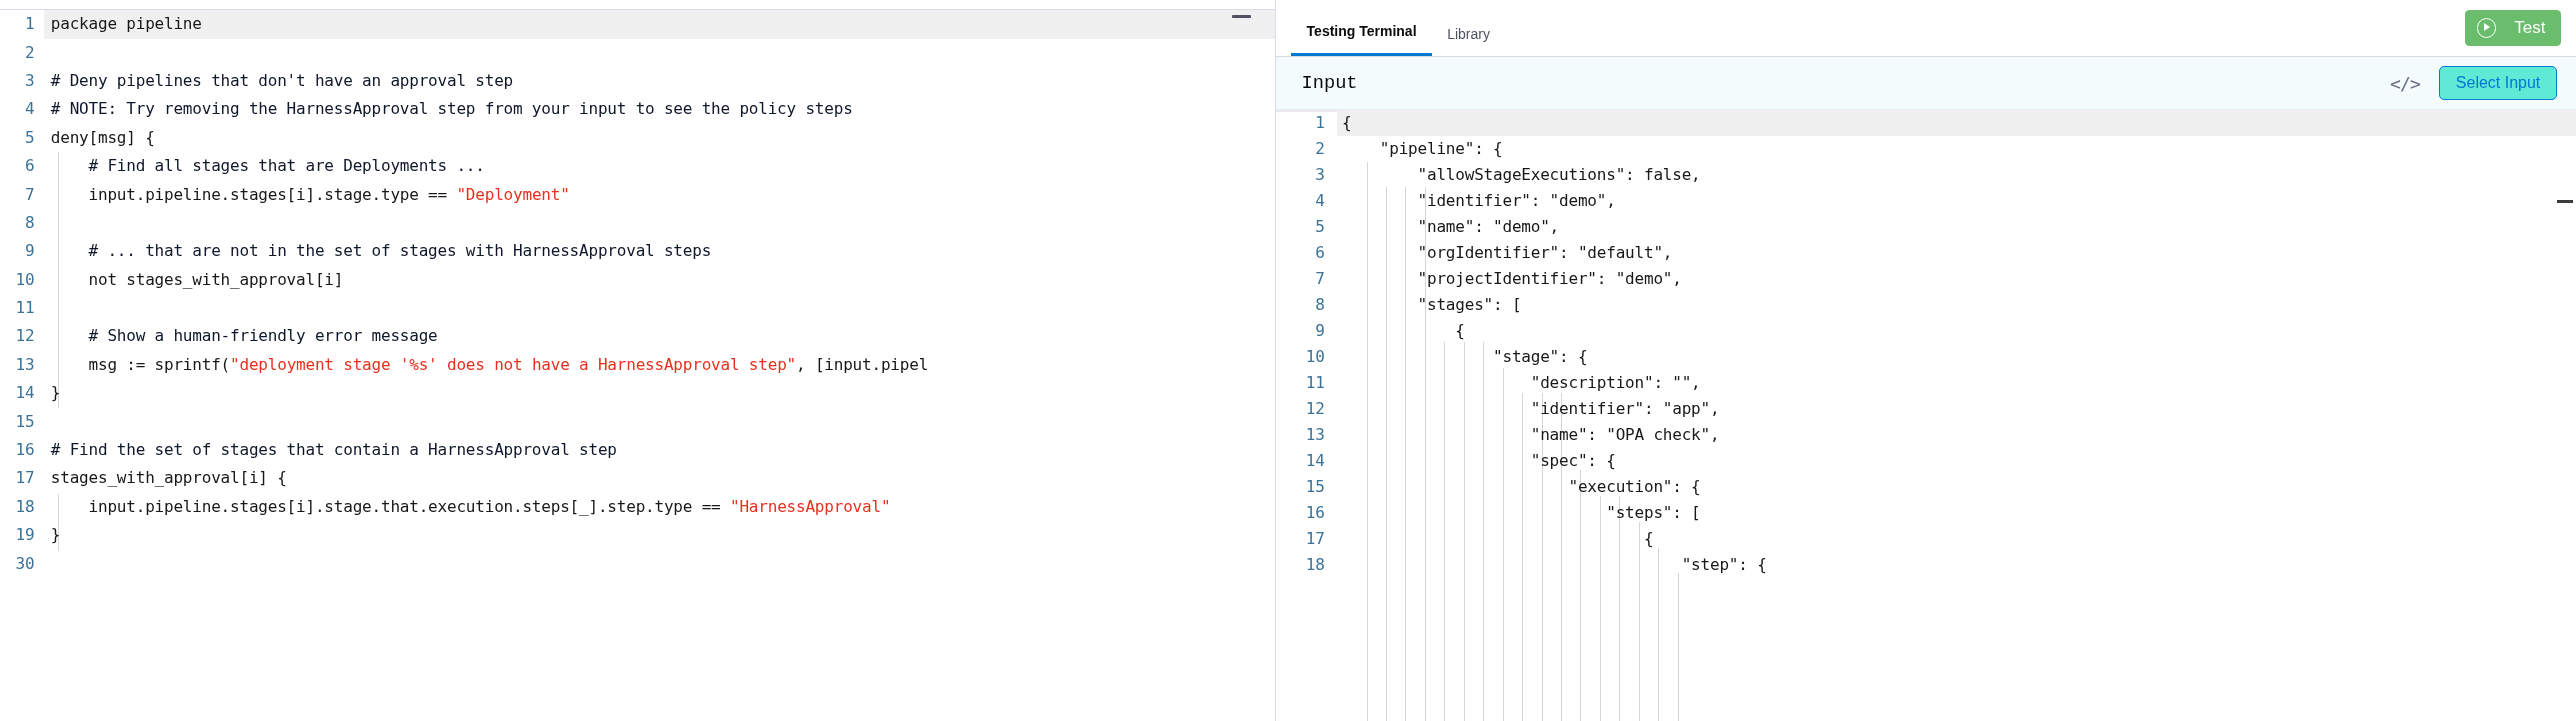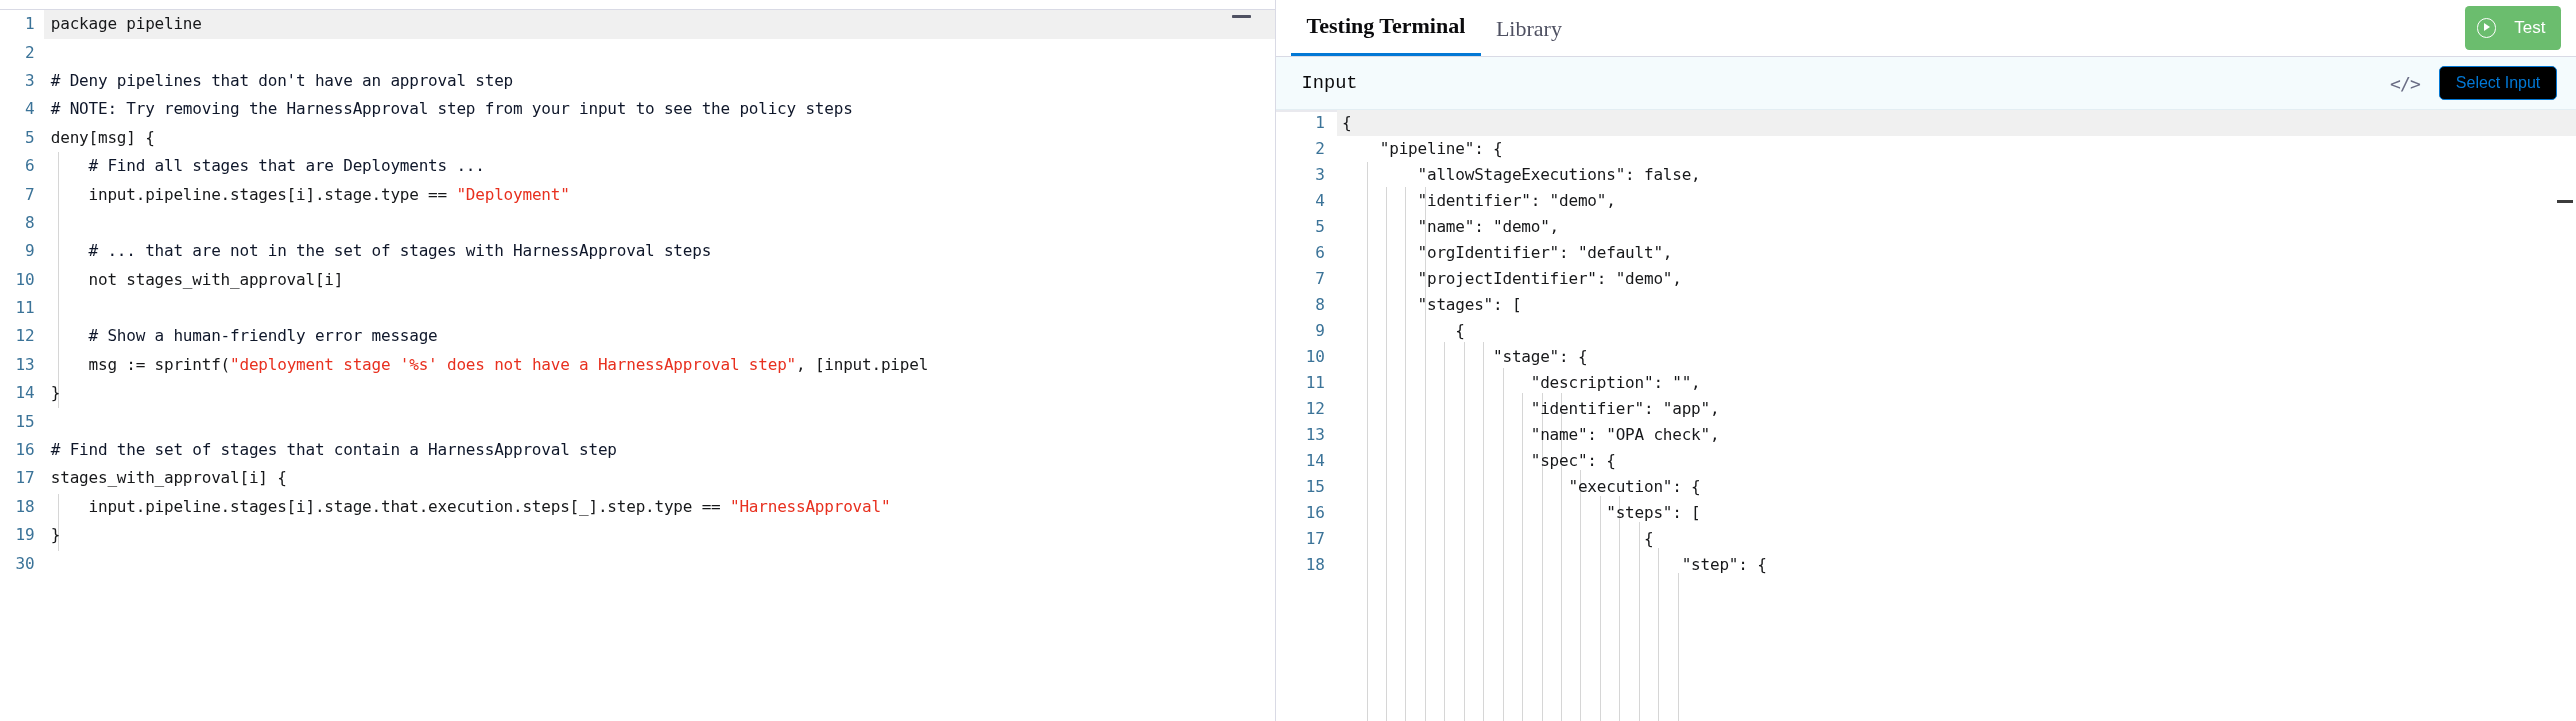--- a/index.html
+++ b/index.html
@@ -103,41 +103,40 @@
     border-bottom: 1.7px solid #d9dae5;
     padding: 0 0 0 8.5px;
     position: relative;
     background: #fff;
   }
   .tabs {
     display: flex; align-items: flex-end; height: 100%;
     padding-left: 6.8px;
   }
   .tab {
-    font-size: 22px;
+    font-size: 14px;
     color: #4f5162;
     padding: 0 15.3px 13.6px 15.3px;
     height: 100%;
     display: flex; align-items: flex-end;
     cursor: pointer;
     white-space: nowrap;
-    font-family: Liberation Serif, serif;
   }
   .tab.active {
     color: #0b0b0d;
     font-weight: bold;
     border-bottom: 3.4px solid #0278d5;
   }
   .test-button {
     position: absolute;
     right: 15.3px; top: 50%; transform: translateY(-50%);
     background: #6bbd6e;
     color: #ffffff;
     border: none; border-radius: 4.2px;
-    height: 44px;
+    height: 36px;
     padding: 0 15.3px 0 12px;
     display: flex; align-items: center; gap: 18px;
     font-size: 17px;
     cursor: pointer;
     font-family: "Liberation Sans", sans-serif;
   }
   .play-circle {
     width: 19.5px; height: 19.5px; flex: 0 0 auto;
     border: 1.7px solid #ffffff; border-radius: 50%;
     position: relative;
@@ -167,21 +166,21 @@
   }
   .code-tag-icon {
     font-family: "DejaVu Sans Mono", monospace;
     font-size: 18px; color: #6a6d85;
     cursor: pointer; user-select: none;
     letter-spacing: -0.8px;
   }
   .select-input-btn {
     border: 1.7px solid #0278d5;
     color: #0278d5;
-    background: #000000;
+    background: #5eead4;
     border-radius: 5.1px;
     font-size: 16px;
     height: 34px;
     padding: 0 16px;
     cursor: pointer;
     font-family: "Liberation Sans", sans-serif;
     white-space: nowrap;
   }
 
   .json-area {

